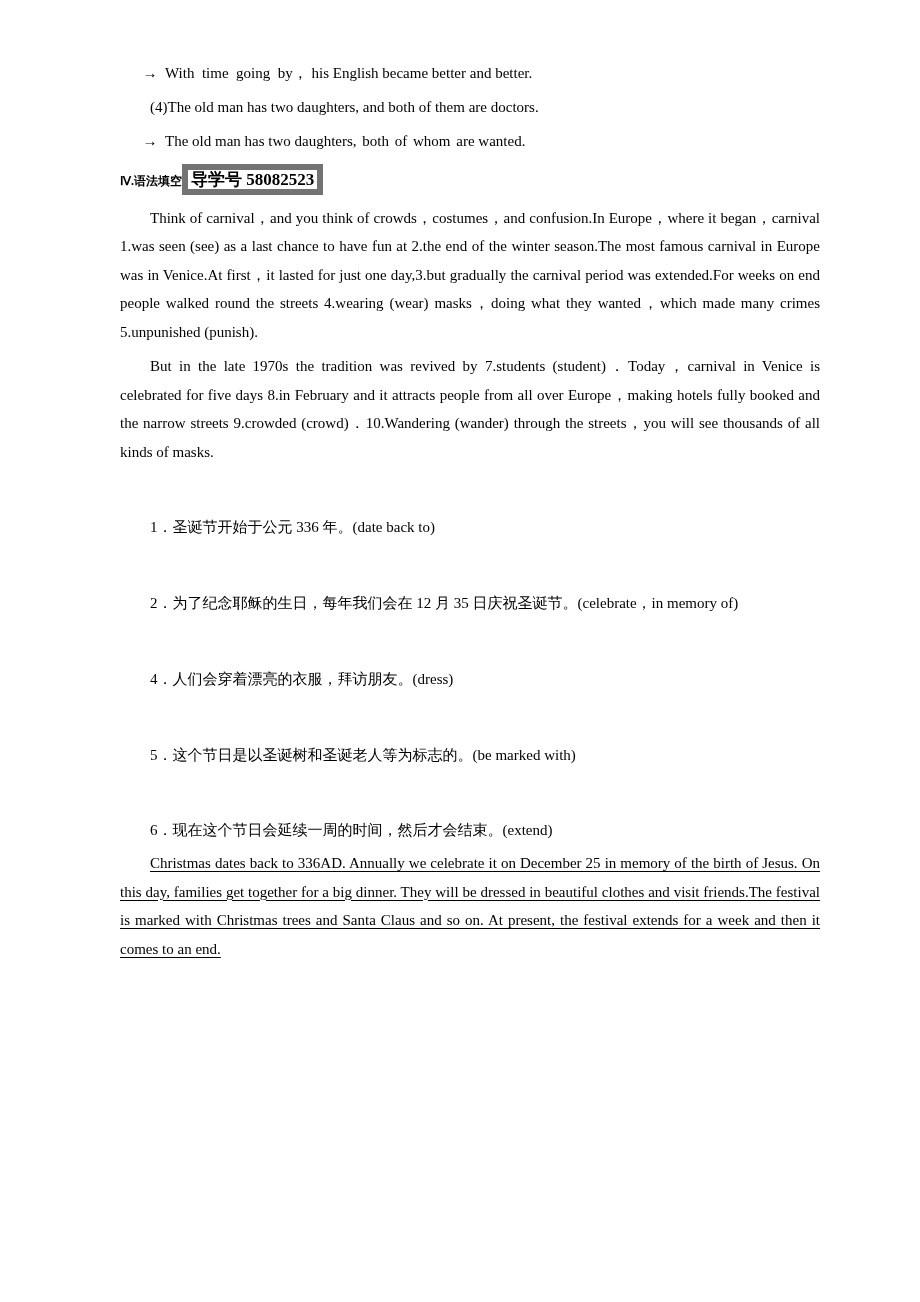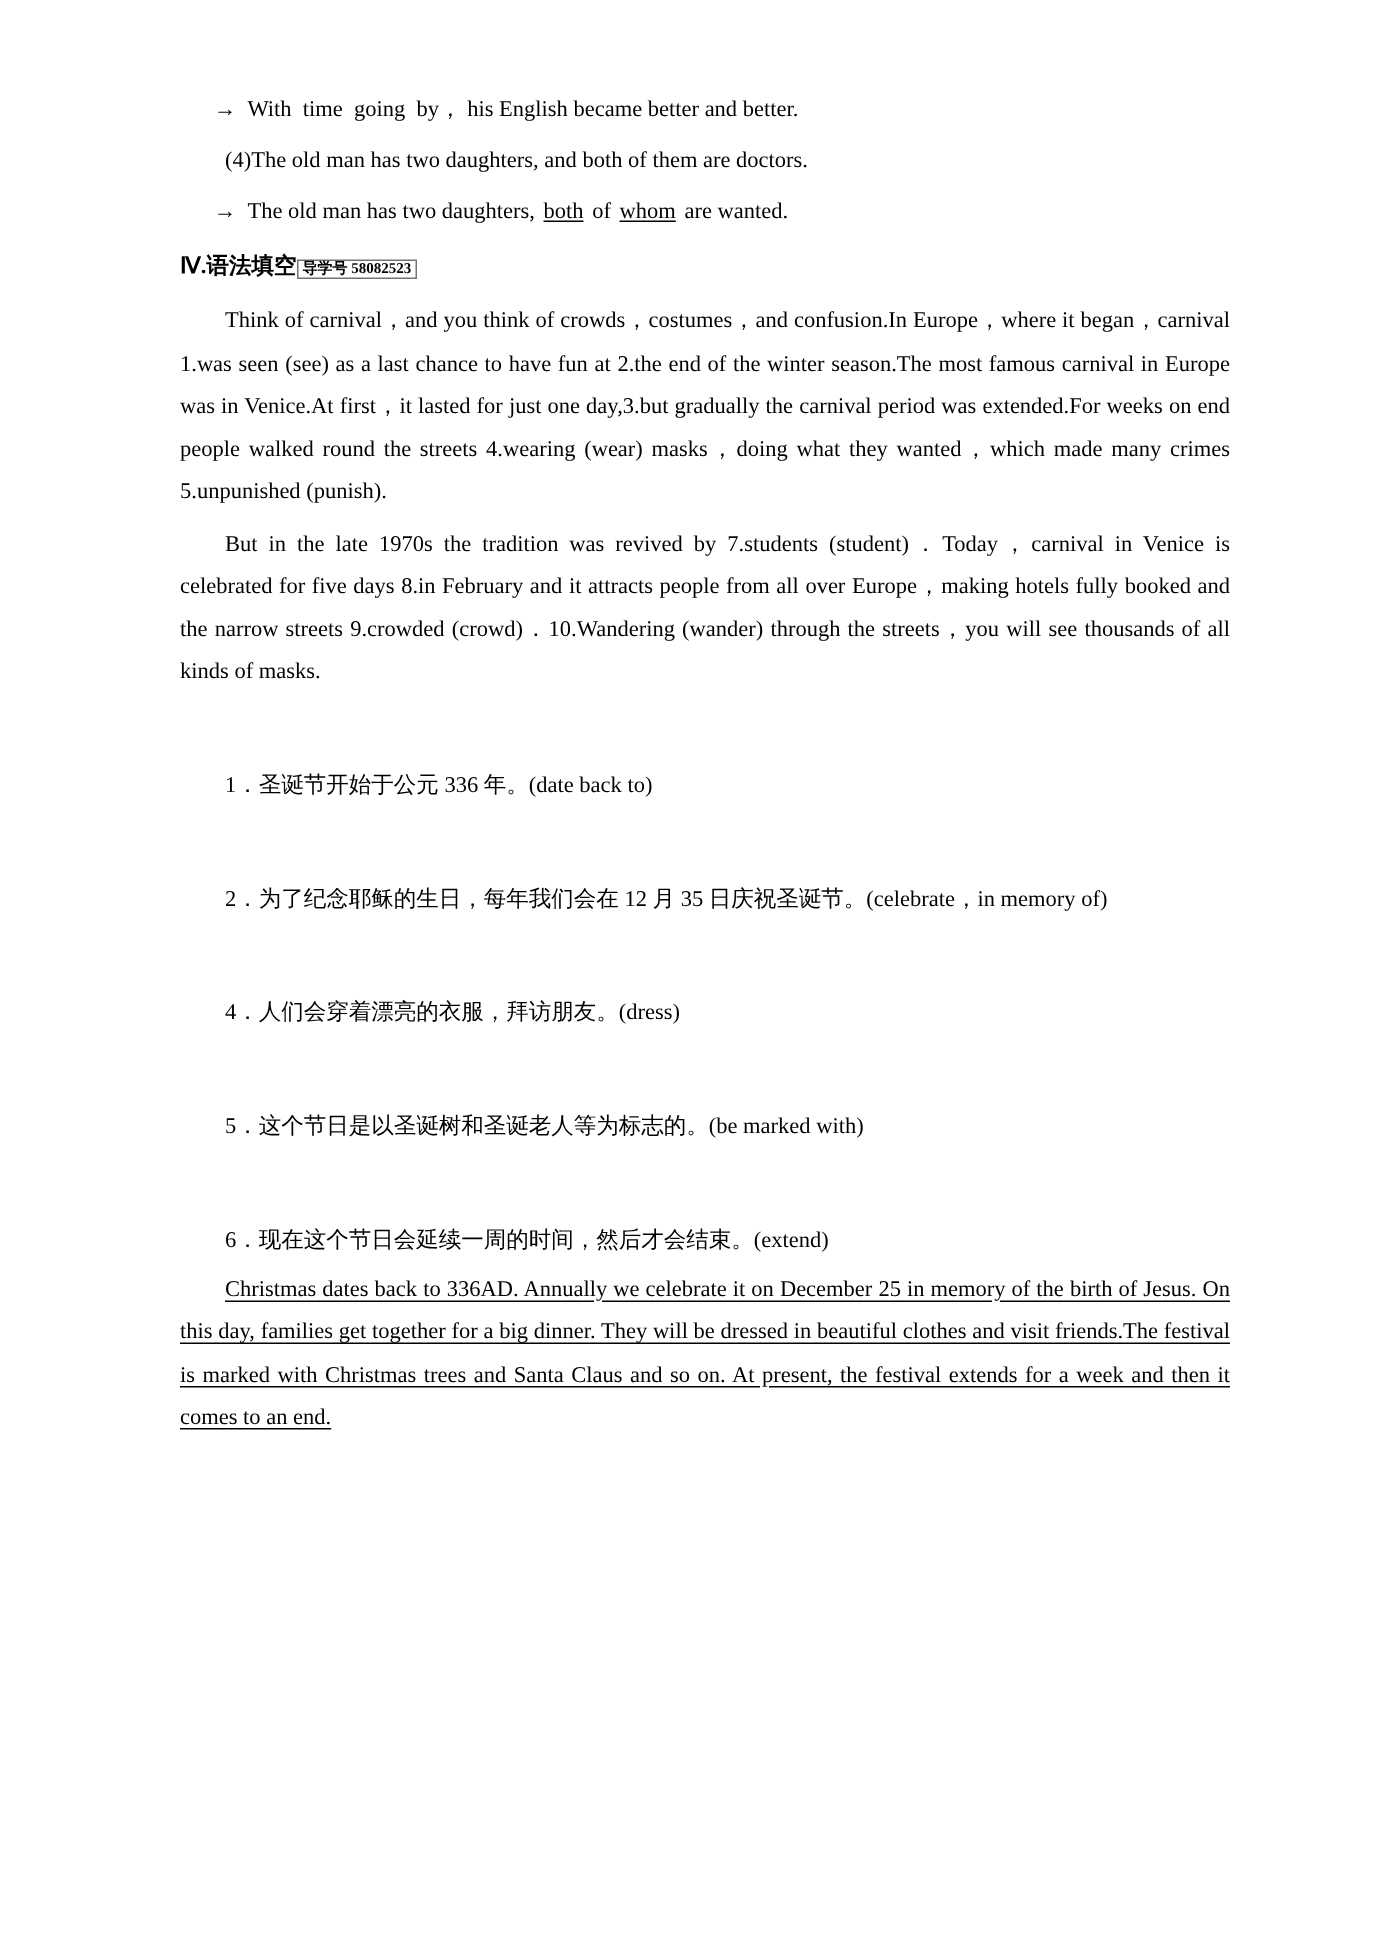--- a/index.html
+++ b/index.html
@@ -31,59 +31,58 @@
     .section-header {
       font-weight: bold;
       font-size: 15px;
       margin-bottom: 8px;
       margin-top: 10px;
     }
     .underlined {
       text-underline-offset: 2px;
     }
     .guide-number {
-      font-size: 10px;
+      font-size: 17px;
       color: #000;
-      border: 1px solid #737373;
+      border: 6px solid #737373;
       padding: 0 3px;
       display: inline;
       font-family: "SimSun", serif;
     }
     .indent {
       text-indent: 2em;
     }
     .indent-arrow {
       padding-left: 1.5em;
     }
     p.body-text {
       text-indent: 2em;
       margin-bottom: 6px;
       line-height: 1.9;
       text-align: justify;
     }
     .bold-section-title {
       font-weight: bold;
-      font-size: 15px;
+      font-size: 12px;
     }
     .chinese-list-item {
       margin-bottom: 4px;
       padding-left: 2em;
       line-height: 1.85;
       margin-top: 48px;
     }
     .essay-text {
       text-decoration: underline;
       text-underline-offset: 3px;
       line-height: 1.9;
       text-align: justify;
       text-indent: 2em;
       margin-bottom: 4px;
     }
     .fill-blank {
-      text-decoration: underline;
       text-underline-offset: 2px;
       padding: 0 2px;
     }
     .section-iv {
       margin-top: 10px;
     }
     .section-v {
       margin-top: 12px;
     }
   </style>

